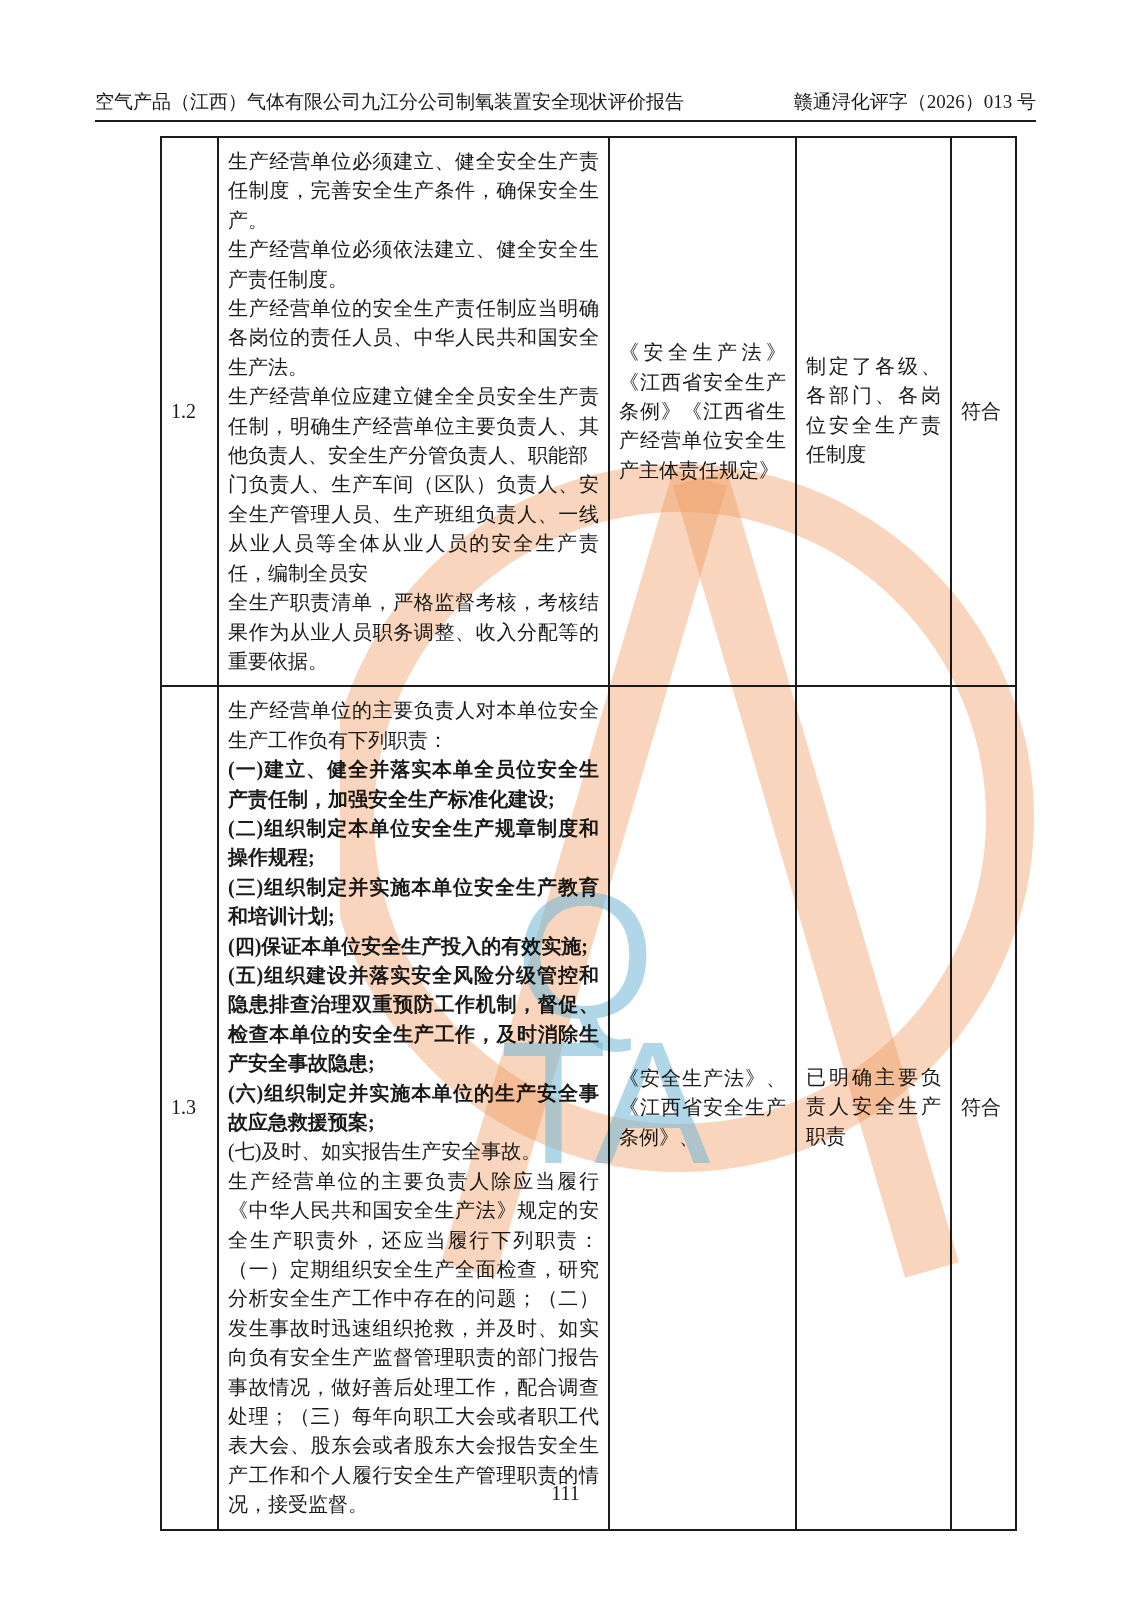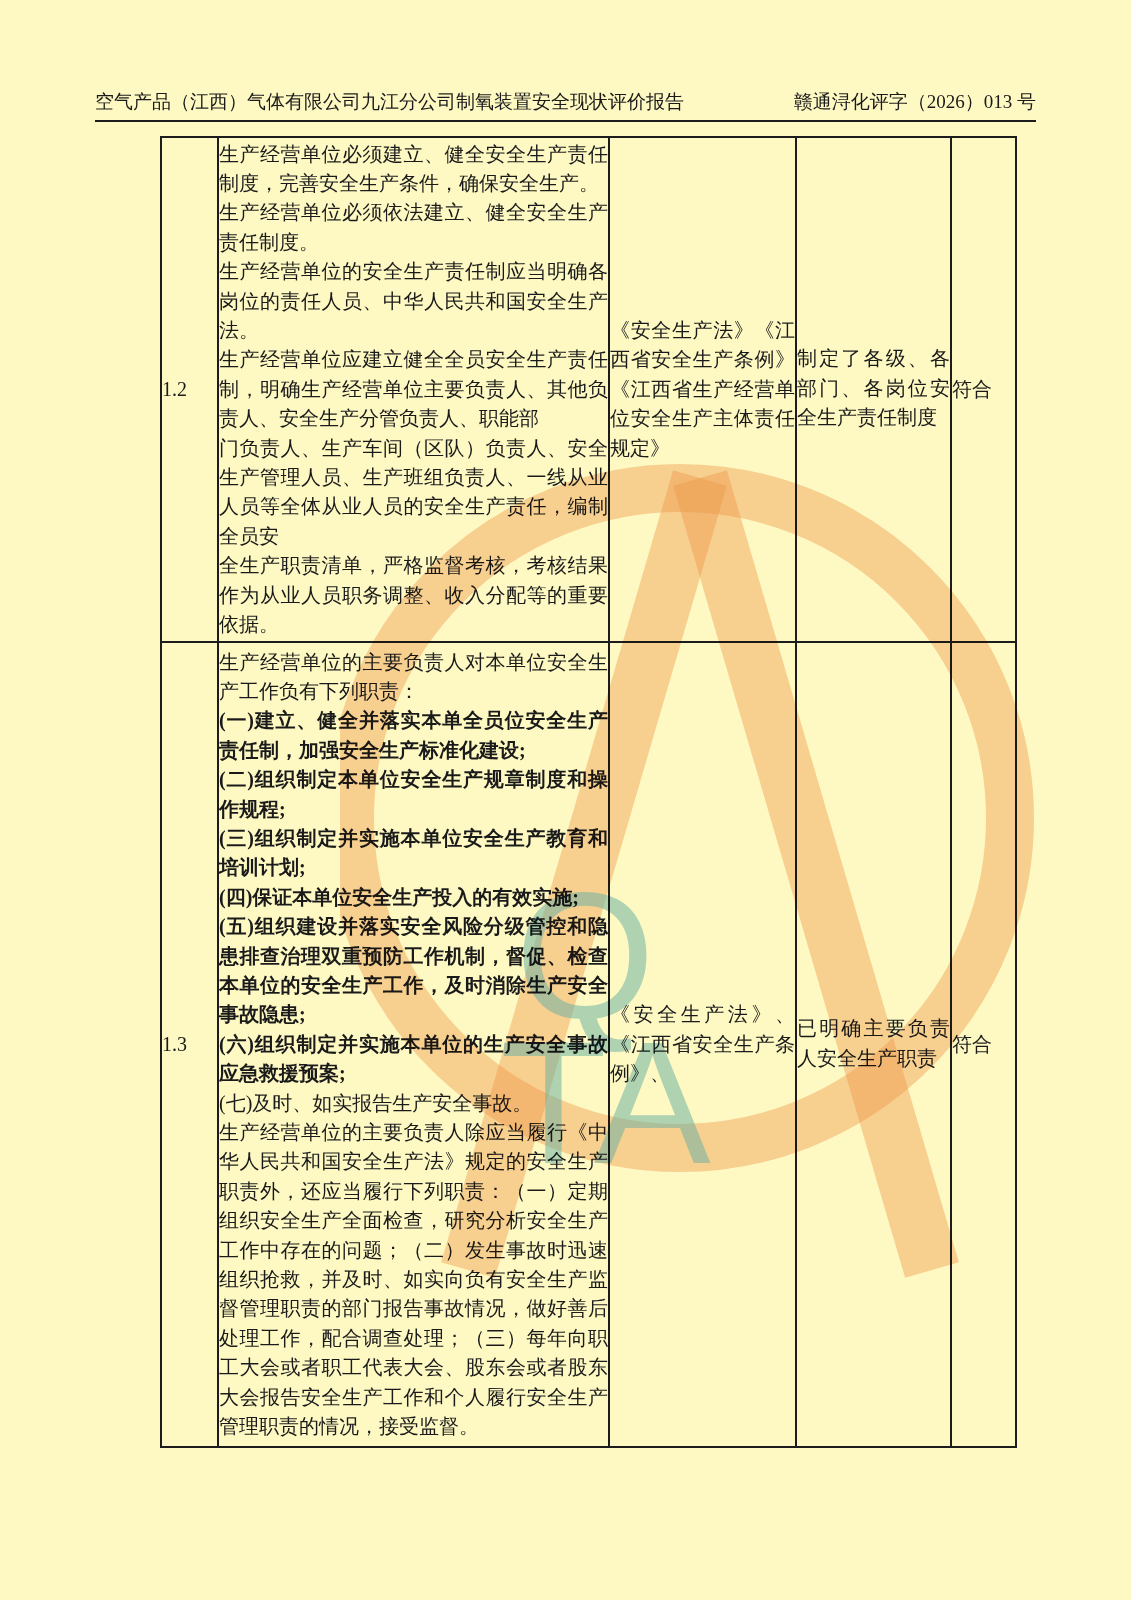--- a/index.html
+++ b/index.html
@@ -1,20 +1,20 @@
 <!DOCTYPE html>
 <html><head>
 <meta charset="utf-8">
 <style>
   html,body{margin:0;padding:0;background:#e8e8e8;}
   .page{
     position:relative;
     width:1131px;height:1600px;
     margin:0 auto;
-    background:#fef9c3;
+    background:#ffffff;
     font-family:"Liberation Serif","DejaVu Serif",serif;
     color:#1a1a1a;
     overflow:hidden;
   }
   
   .header{
     position:absolute;left:95px;top:90px;width:941px;
     display:flex;justify-content:space-between;align-items:flex-end;
     border-bottom:2px solid #1c1c1c;
     padding-bottom:6px;
@@ -23,21 +23,21 @@
   .header .doc-no{font-weight:normal;}
   
   table.review{
     position:absolute;left:160px;top:136px;width:855px;
     border-collapse:collapse;table-layout:fixed;
   }
   table.review td{
     border:2px solid #1c1c1c;
     font-size:20px;line-height:29.4px;
     vertical-align:middle;
-    padding:0;box-sizing:border-box;overflow:hidden;
+    padding:9px;box-sizing:border-box;overflow:hidden;
   }
   tr.row-0{height:505px;}
   tr.row-1{height:805px;}
   td.c-num{vertical-align:middle;text-align:left;padding-left:3px;font-size:19px;}
   td.c-content{vertical-align:top;padding:2px 6px 0 6px;}
   td.c-content .para{text-align:justify;}
   td.c-content .para.bold{font-weight:bold;}
   td.c-basis{padding:0 5px;text-align:justify;}
   td.c-eval{padding:0 5px;text-align:justify;font-family:Liberation Mono, monospace;}
   td.c-concl{padding-left:4px;text-align:left;}
@@ -114,14 +114,15 @@
 
   <svg class="wm-logo" viewBox="0 0 720 870" xmlns="http://www.w3.org/2000/svg" aria-hidden="true">
     <circle cx="340" cy="400" r="330" fill="none" stroke="#EF9A5F" stroke-width="48" stroke-opacity="0.42"></circle>
     <path d="M360 60 L128 852" fill="none" stroke="#EF9A5F" stroke-width="56" stroke-opacity="0.42"></path>
     <path d="M360 60 L592 852" fill="none" stroke="#EF9A5F" stroke-width="56" stroke-opacity="0.42"></path>
     <text id="wm-q" x="175" y="600" font-size="180" font-family="Liberation Sans, DejaVu Sans, sans-serif" fill="#6FB6D6" fill-opacity="0.55">Q</text>
     <text id="wm-ta" x="160" y="745" font-size="175" font-family="Liberation Sans, DejaVu Sans, sans-serif" fill="#6FB6D6" fill-opacity="0.55">TA</text>
   </svg>
 
 
+  <div class="footer">111</div>
 
 </div>
 
 </body></html>

